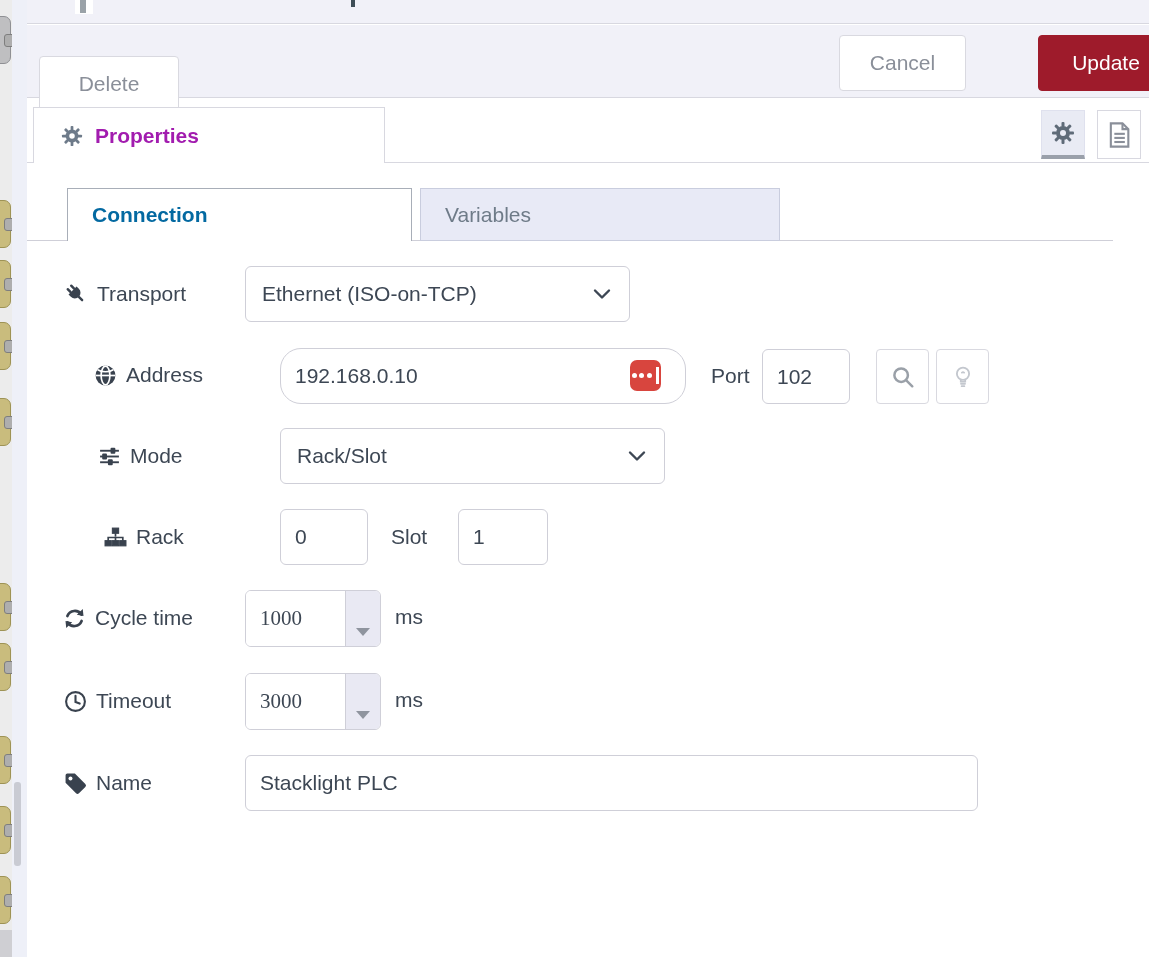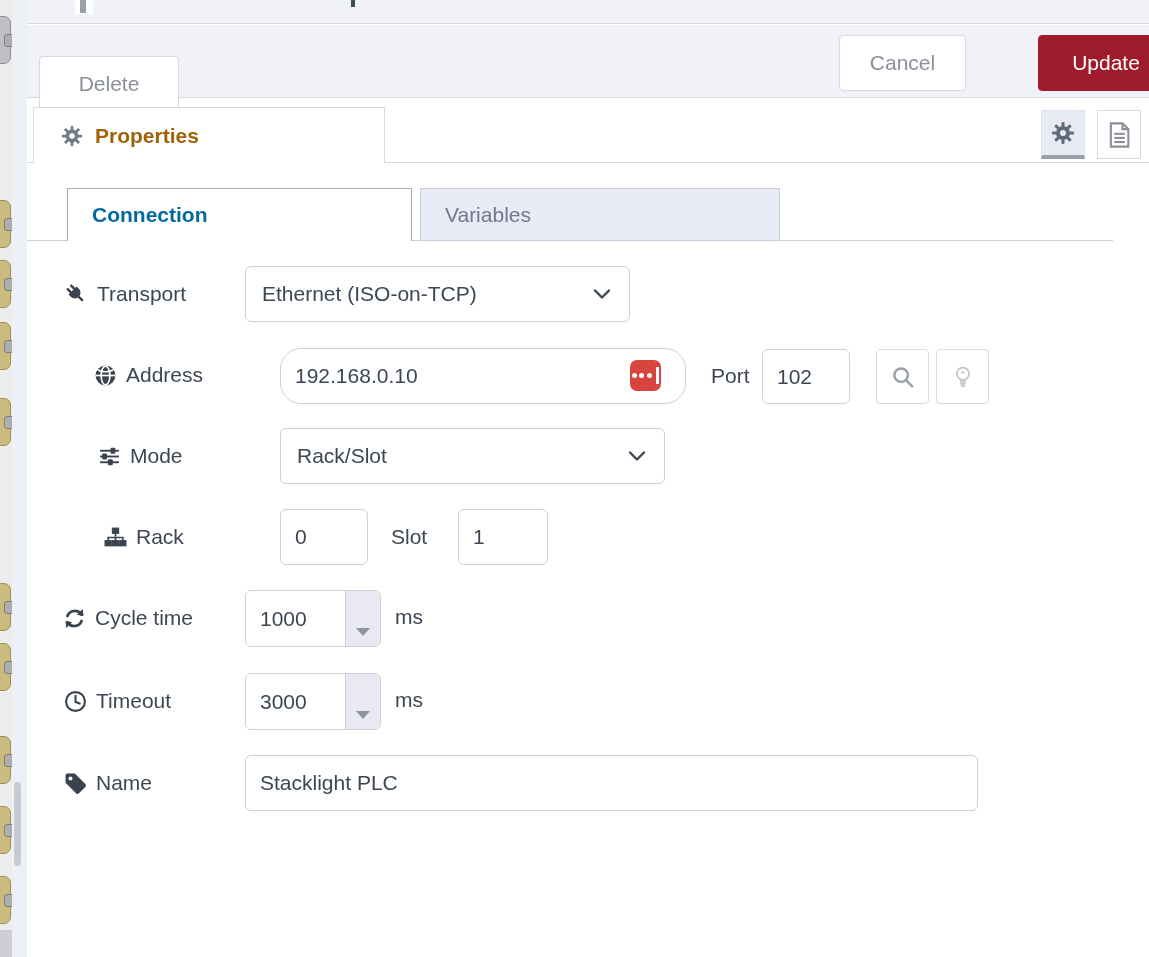--- a/index.html
+++ b/index.html
@@ -30,21 +30,21 @@
   .btn.primary { background:#9e1b2b; border:1px solid #9e1b2b; color:#fff;margin-left:47px; }
   #delete-btn { left:39px; top:36px; width:140px; height:56px;margin-top:20px; }
   #cancel-btn { left:839px; top:35px; width:127px; height:56px; }
   #update-btn { left:991px; top:35px; width:136px; height:56px; }
 
   
   .props-line { position:absolute; left:27px; top:162px; width:1122px; height:1px; background:#d8d8e0; }
   .props-tab { position:absolute; left:33px; top:107px; width:352px; height:56px; background:#fff;
                border:1px solid #d8d8e0; border-bottom:none; display:flex; align-items:center; gap:12px;
                padding-left:27px; z-index:2; }
-  .props-tab .t { font-size:21px; font-weight:bold; color:#a16207; }
+  .props-tab .t { font-size:21px; font-weight:bold; color:#a21caf; }
   .icon-btn { position:absolute; top:110px; width:44px; height:49px; display:flex; align-items:center; justify-content:center; cursor:pointer; }
   #gear-btn { left:1041px; background:#e9ebf4; border:1px solid #dfe1ee; border-bottom:4px solid #9aa0aa; }
   #doc-btn { left:1097px; background:#fff; border:1px solid #d8d8e0; }
 
   
   .node-tabs-line { position:absolute; left:27px; top:240px; width:1086px; height:1px; background:#cfcfd8; }
   .ntab { position:absolute; top:188px; height:53px; display:flex; align-items:center; padding-left:24px; font-size:21px; z-index:2; }
   #tab-connection { left:67px; width:345px; background:#fff; border:1px solid #a8aeb8; border-bottom:none; color:#0369a1; font-weight:bold; }
   #tab-variables { left:420px; width:360px; background:#e8eaf6; border:1px solid #c9cdde; color:#6e7b88;align-items:center; }
 
@@ -54,21 +54,21 @@
           font-family:"Liberation Sans",sans-serif; font-size:21px; color:#3d4754; padding:0 14px; outline:none; }
   input.ibox { width:100%; }
   .sel { position:absolute; height:56px; background:#fff; border:1px solid #cfcfd8; border-radius:6px;
          display:flex; align-items:center; justify-content:space-between; padding:0 18px 0 16px; font-size:21px; color:#3d4754; cursor:pointer; }
   .sq-btn { position:absolute; width:53px; height:55px; background:#fff; border:1px solid #d9d9e0; border-radius:4px;
             display:flex; align-items:center; justify-content:center; cursor:pointer; }
   .unit { position:absolute; font-size:21px; color:#3d4754; }
 
   
   .spin-wrap { position:absolute; width:136px; height:57px; border:1px solid #cfcfd8; border-radius:6px; background:#fff; display:flex; overflow:hidden; }
-  .spin-wrap input { border:none; outline:none; width:99px; padding:0 0 0 14px; font-size:21px; color:#3d4754; font-family:Liberation Sans, sans-serif; }
+  .spin-wrap input { border:none; outline:none; width:99px; padding:0 0 0 14px; font-size:21px; color:#3d4754; font-family:Liberation Serif, serif; }
   .spin-col { width:36px; background:#e9e9f3; border-left:1px solid #cfcfd8; display:flex; flex-direction:column; }
   .spin-b { flex:1; display:flex; align-items:center; justify-content:center; cursor:pointer; }
   .tri-up { width:0; height:0; border-left:7px solid transparent; border-right:7px solid transparent; border-bottom:8px solid #70768
 
 1; }
   .tri-down { width:0; height:0; border-left:7px solid transparent; border-right:7px solid transparent; border-top:8px solid #8f949e; }
 
   
   .pm-icon { position:absolute; left:630px; top:360px; width:31px; height:31px; background:#d8453e; border-radius:7px;
              display:flex; align-items:center; justify-content:center; gap:2.5px; }

